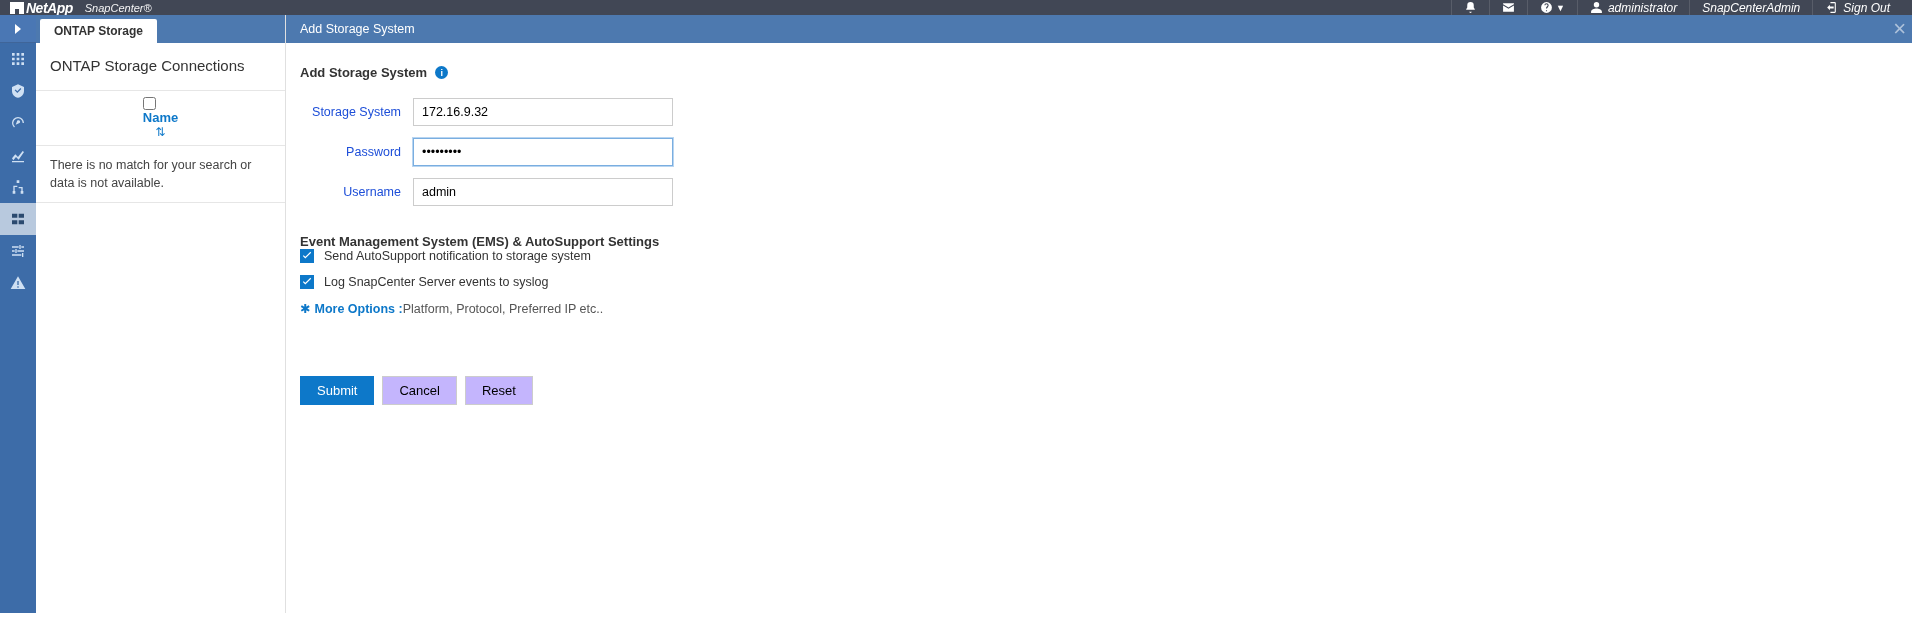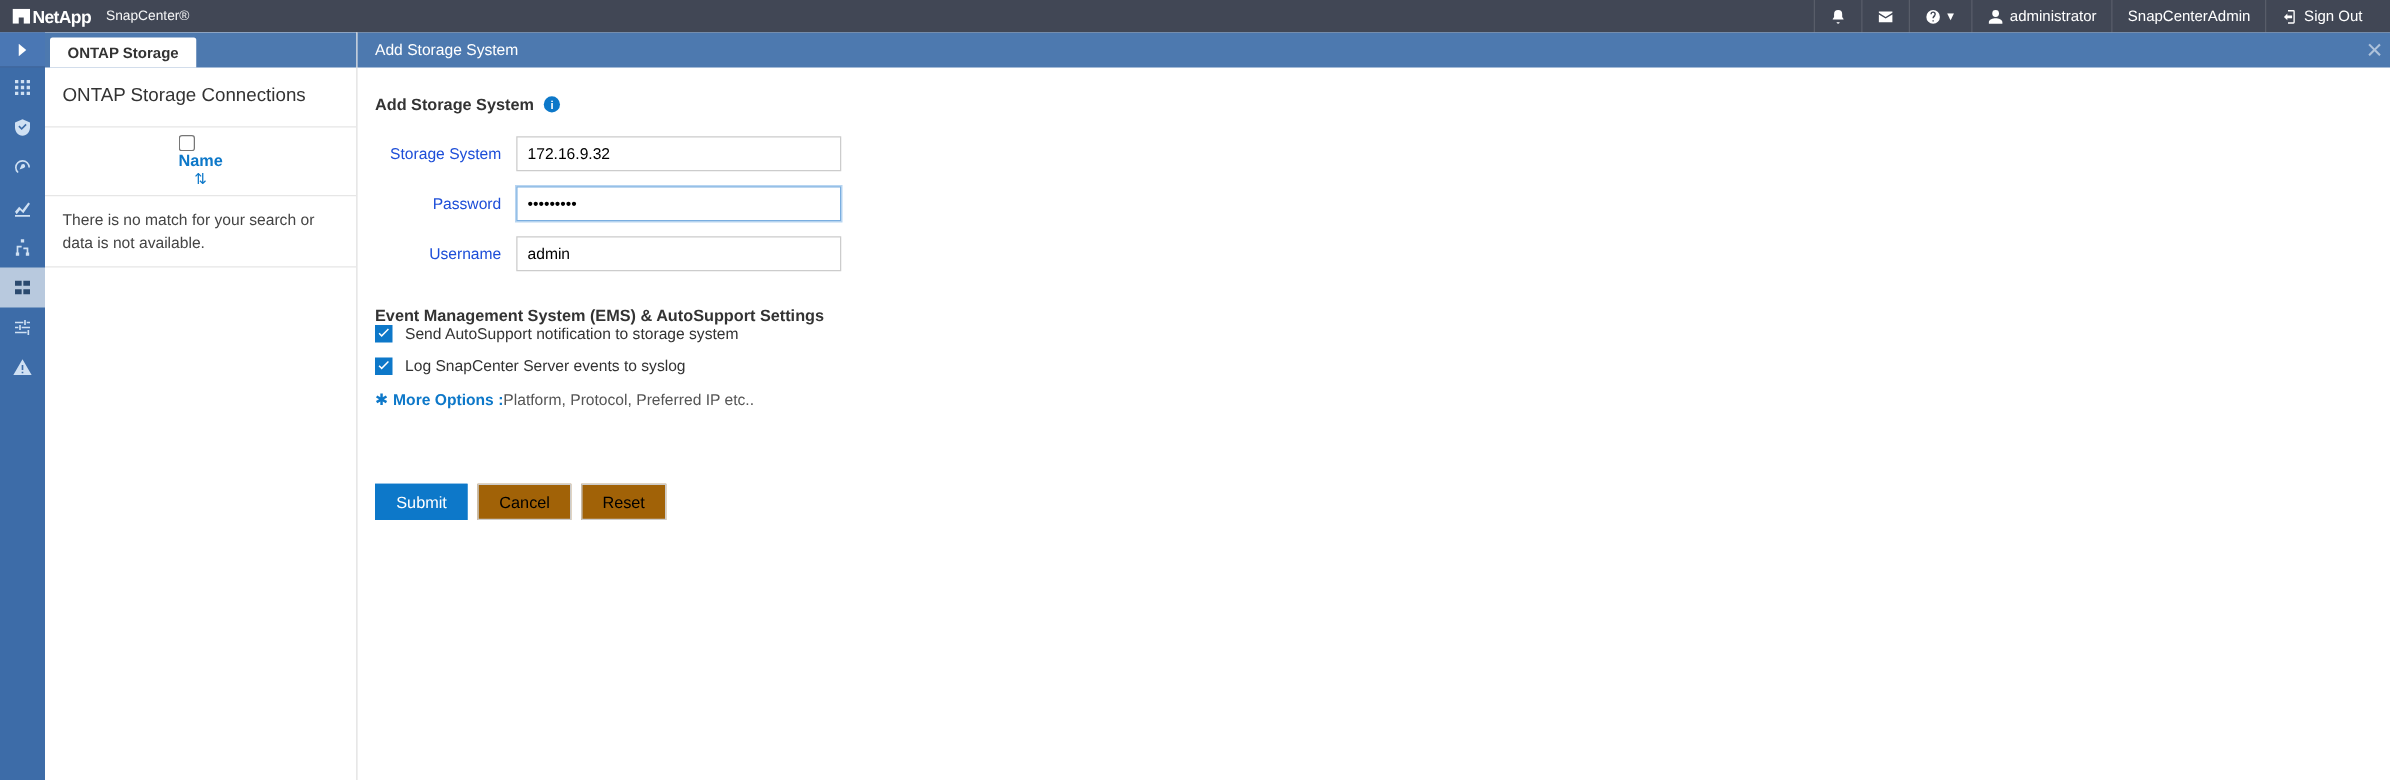--- a/index.html
+++ b/index.html
@@ -1,18 +1,18 @@
 <!DOCTYPE html>
 <html><head>
 <meta charset="utf-8">
 <style>
   * { box-sizing: border-box; margin: 0; padding: 0; font-family: -apple-system, BlinkMacSystemFont, "Segoe UI", Arial, sans-serif; }
   body { font-size: 13px; color: #333; background: #fff; overflow-x: hidden; }
   
-  .topbar { background: #414755; height: 26px; display: flex; align-items: center; padding: 0 10px; color: #fff; }
+  .topbar { background: #414755; height: 15px; display: flex; align-items: center; padding: 0 10px; color: #fff; font-style: italic; }
   .brand-net { font-weight: 700; font-size: 14px; letter-spacing: -0.5px; }
   .brand-app { font-size: 11px; margin-left: 12px; opacity: 0.95; }
   .top-right { margin-left: auto; display: flex; align-items: stretch; height: 100%; }
   .top-item { display: flex; align-items: center; padding: 0 12px; font-size: 12px; border-left: 1px solid rgba(255,255,255,0.12); cursor: pointer; white-space: nowrap; }
   .top-item svg { width: 13px; height: 13px; fill: #fff; }
   .top-item .lbl { margin-left: 5px; }
   .caret-down { margin-left: 3px; font-size: 9px; }
 
   .body-row { display: flex; height: calc(100vh - 26px); }
   .leftnav { width: 36px; background: #3d6ca8; display: flex; flex-direction: column; flex-shrink: 0; }
@@ -49,21 +49,21 @@
 
   .sub-section { font-weight: 700; font-size: 13px; margin-top: 28px; }
   .check-row { display: flex; align-items: center; margin-bottom: 12px; font-size: 12.5px; }
   .chk { width: 14px; height: 14px; background: #0d78c9; margin-right: 10px; display: inline-flex; align-items: center; justify-content: center; cursor: pointer; flex-shrink: 0; }
   .chk svg { width: 10px; height: 10px; fill: #fff; }
   .gear { color: #0d78c9; margin-right: 4px; }
   .more-link { color: #0d78c9; font-weight: 600; cursor: pointer; }
   .more-desc { color: #555; }
 
   .btn-row { margin-top: 60px; display: flex; gap: 8px; }
-  .btn { padding: 6px 16px; font-size: 13px; border: 1px solid #ccc; background: #a16207; cursor: pointer; }
+  .btn { padding: 6px 16px; font-size: 13px; border: 1px solid #ccc; background: #c4b5fd; cursor: pointer; }
   .btn.primary { background: #0d78c9; border-color: #0d78c9; color: #fff; }
 
   .n-logo{display:inline-flex;align-items:center;margin-right:2px;}
 </style>
 </head>
 <body>
 
 <div class="topbar">
   <span class="n-logo">
     <svg width="14" height="12" viewBox="0 0 14 12">

